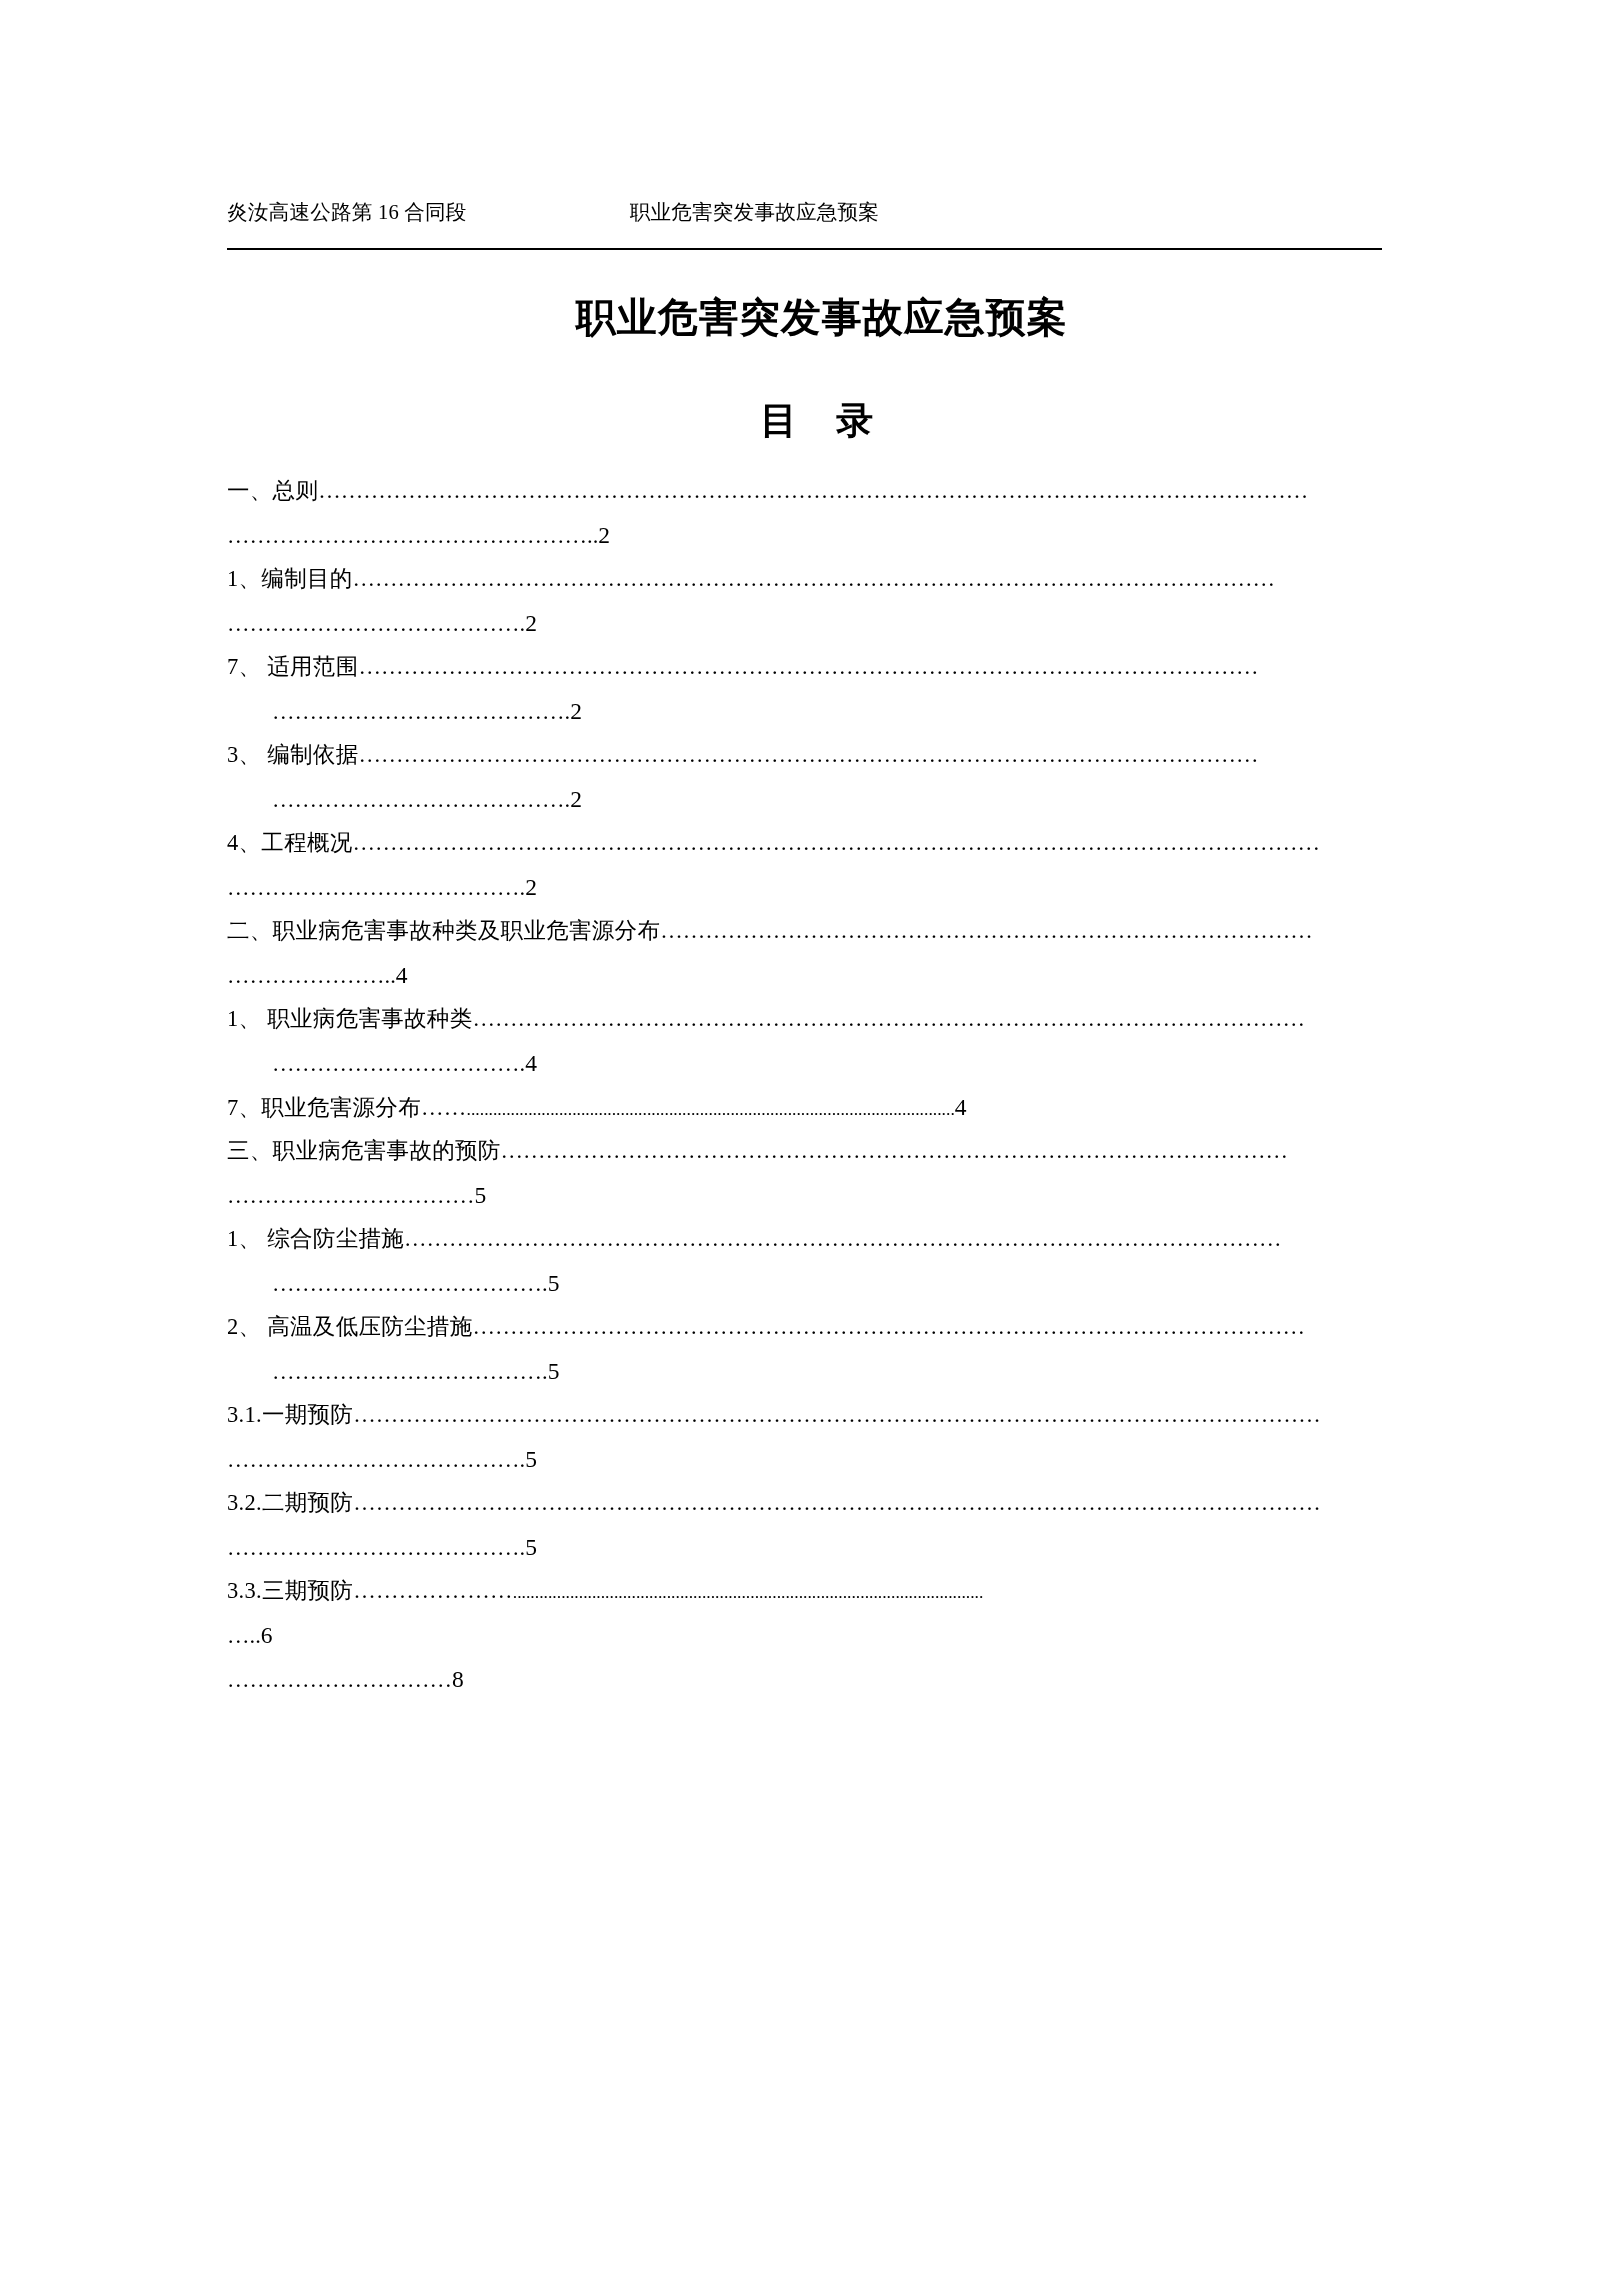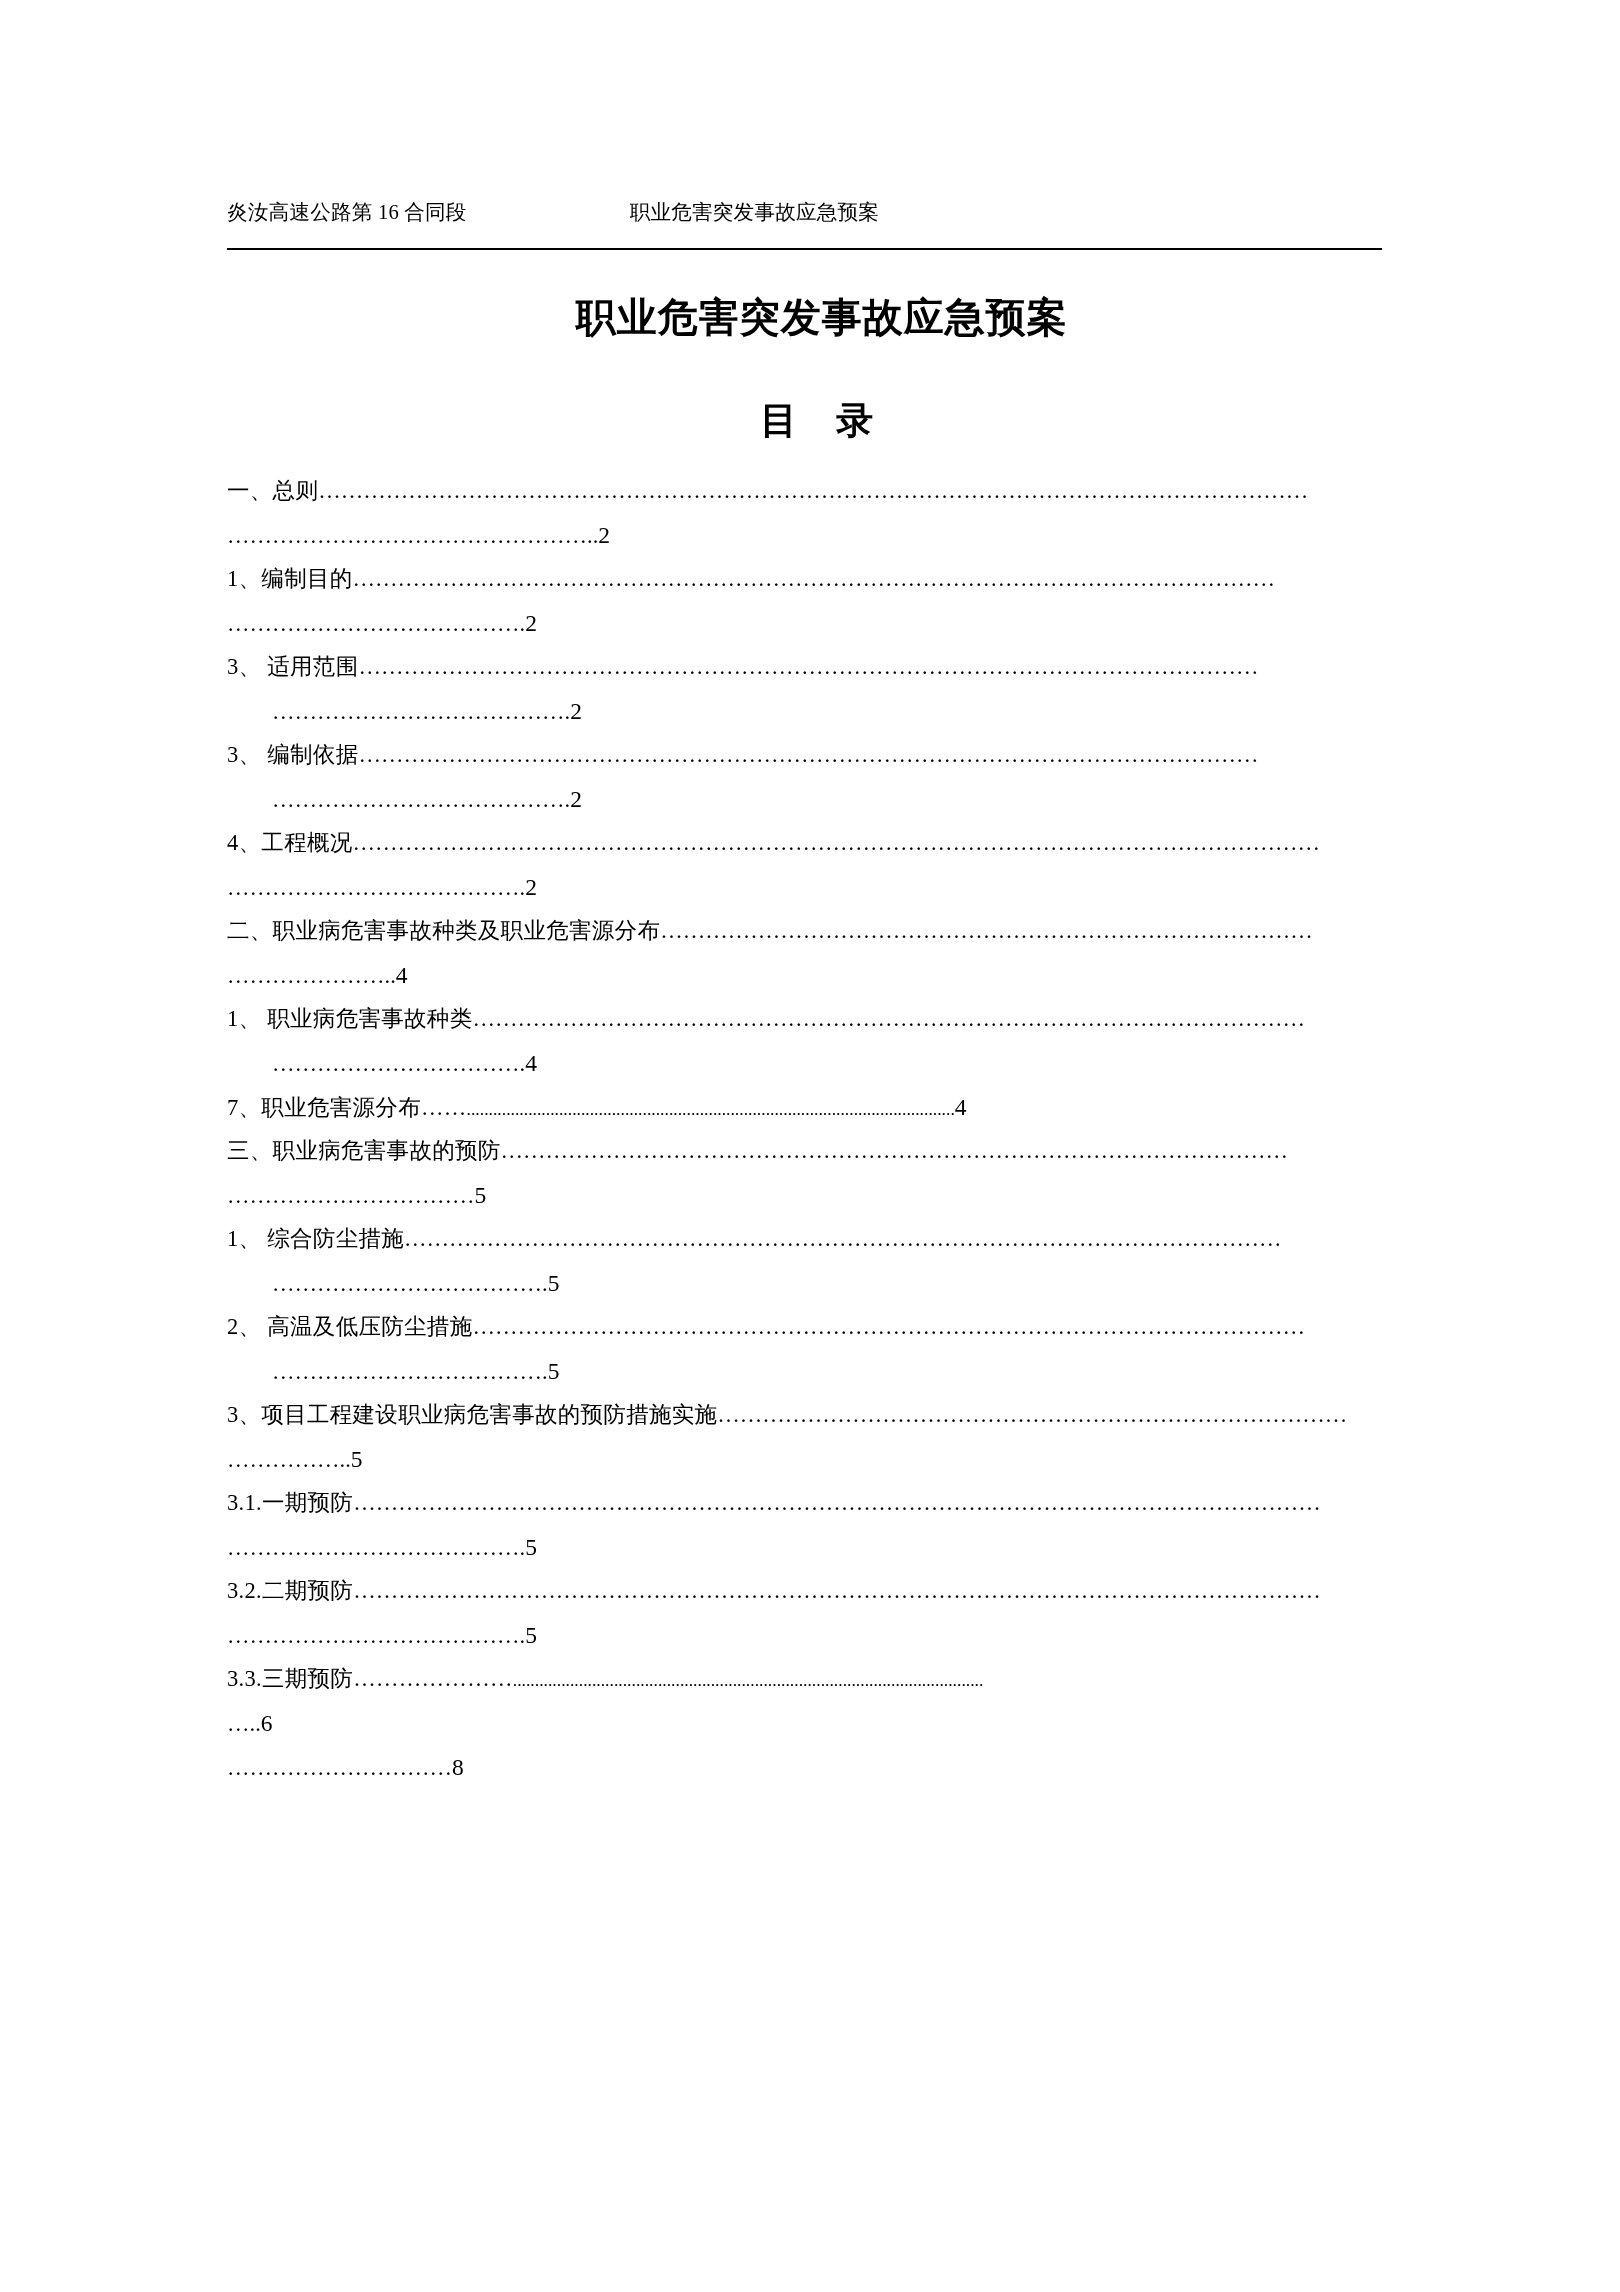--- a/index.html
+++ b/index.html
@@ -148,21 +148,21 @@
   <div class="toc" id="toc-list">
       <div class="toc-entry">
         <div class="line"><span class="lbl">一、总则</span><span class="dots">……………………………………………………………………………………………………………………</span></div>
         <div class="line indent-0"><span class="dots">…………………………………………..</span><span class="pg">2</span></div>
       </div>
       <div class="toc-entry">
         <div class="line"><span class="lbl">1、编制目的</span><span class="dots">……………………………………………………………………………………………………………</span></div>
         <div class="line indent-0"><span class="dots">………………………………….</span><span class="pg">2</span></div>
       </div>
       <div class="toc-entry">
-        <div class="line"><span class="lbl">3、 适用范围</span><span class="dots">…………………………………………………………………………………………………………</span></div>
+        <div class="line"><span class="lbl">7、 适用范围</span><span class="dots">…………………………………………………………………………………………………………</span></div>
         <div class="line indent-1"><span class="dots">………………………………….</span><span class="pg">2</span></div>
       </div>
       <div class="toc-entry">
         <div class="line"><span class="lbl">3、 编制依据</span><span class="dots">…………………………………………………………………………………………………………</span></div>
         <div class="line indent-1"><span class="dots">………………………………….</span><span class="pg">2</span></div>
       </div>
       <div class="toc-entry">
         <div class="line"><span class="lbl">4、工程概况</span><span class="dots">…………………………………………………………………………………………………………………</span></div>
         <div class="line indent-0"><span class="dots">………………………………….</span><span class="pg">2</span></div>
       </div>
@@ -183,24 +183,20 @@
       </div>
       <div class="toc-entry">
         <div class="line"><span class="lbl">1、 综合防尘措施</span><span class="dots">………………………………………………………………………………………………………</span></div>
         <div class="line indent-1"><span class="dots">……………………………….</span><span class="pg">5</span></div>
       </div>
       <div class="toc-entry">
         <div class="line"><span class="lbl">2、 高温及低压防尘措施</span><span class="dots">…………………………………………………………………………………………………</span></div>
         <div class="line indent-1"><span class="dots">……………………………….</span><span class="pg">5</span></div>
       </div>
       <div class="toc-entry">
-        <div class="line"><span class="lbl">3、项目工程建设职业病危害事故的预防措施实施</span><span class="dots">…………………………………………………………………………</span></div>
-        <div class="line indent-0"><span class="dots">……………..</span><span class="pg">5</span></div>
-      </div>
-      <div class="toc-entry">
         <div class="line"><span class="lbl">3.1.一期预防</span><span class="dots">…………………………………………………………………………………………………………………</span></div>
         <div class="line indent-0"><span class="dots">………………………………….</span><span class="pg">5</span></div>
       </div>
       <div class="toc-entry">
         <div class="line"><span class="lbl">3.2.二期预防</span><span class="dots">…………………………………………………………………………………………………………………</span></div>
         <div class="line indent-0"><span class="dots">………………………………….</span><span class="pg">5</span></div>
       </div>
       <div class="toc-entry">
         <div class="line"><span class="lbl">3.3.三期预防…………………</span><span class="dots-fine">...........................................................................................................</span></div>
         <div class="line indent-0"><span class="dots">…..</span><span class="pg">6</span></div>

